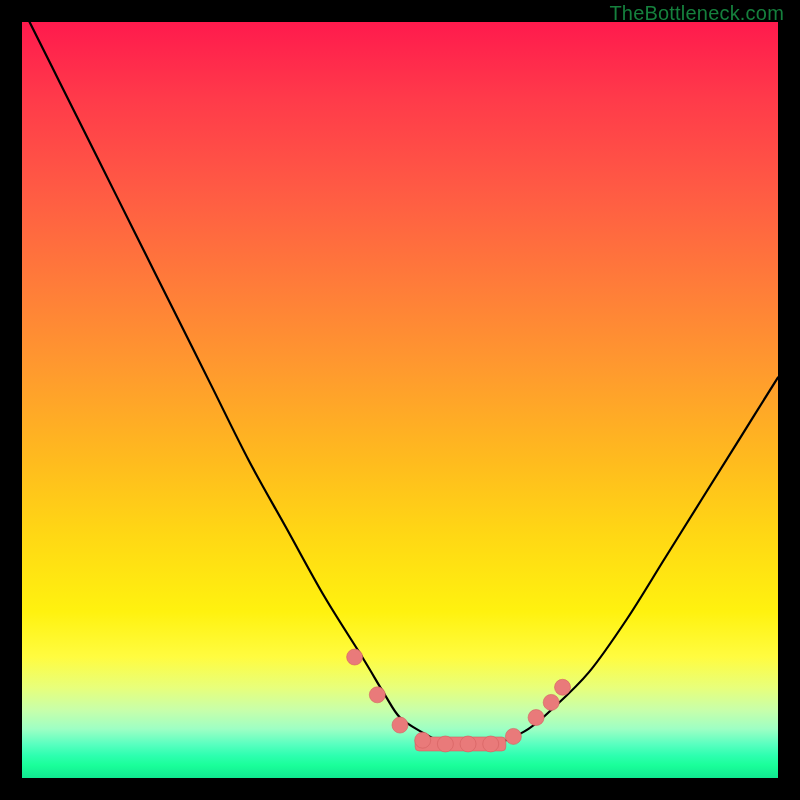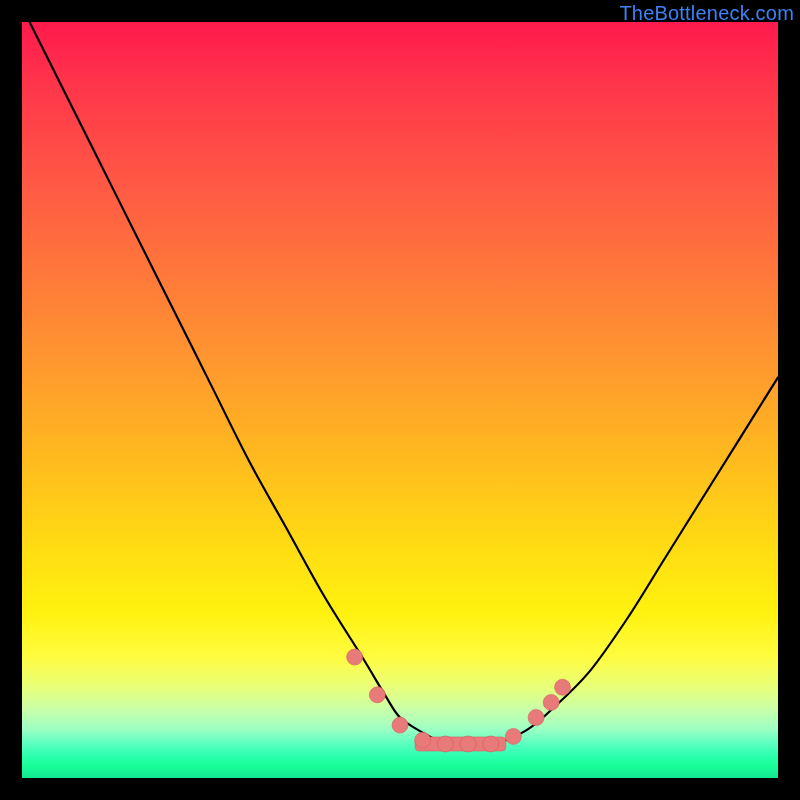--- a/index.html
+++ b/index.html
@@ -40,22 +40,22 @@
       #9effc4 93.5%,
       #5affc0 95.5%,
       #2effb0 97%,
       #1aff9a 98.3%,
       #10e890 100%
     );
   }
   .watermark {
     position: absolute;
     top: 2px;
-    right: 6px;
-    color: #3b82f6;
+    right: 16px;
+    color: #15803d;
     font-size: 20px;
     font-weight: 500;
     letter-spacing: 0.2px;
     user-select: none;
   }
   svg.curve {
     position: absolute;
     left: 0;
     top: 0;
     width: 756px;

